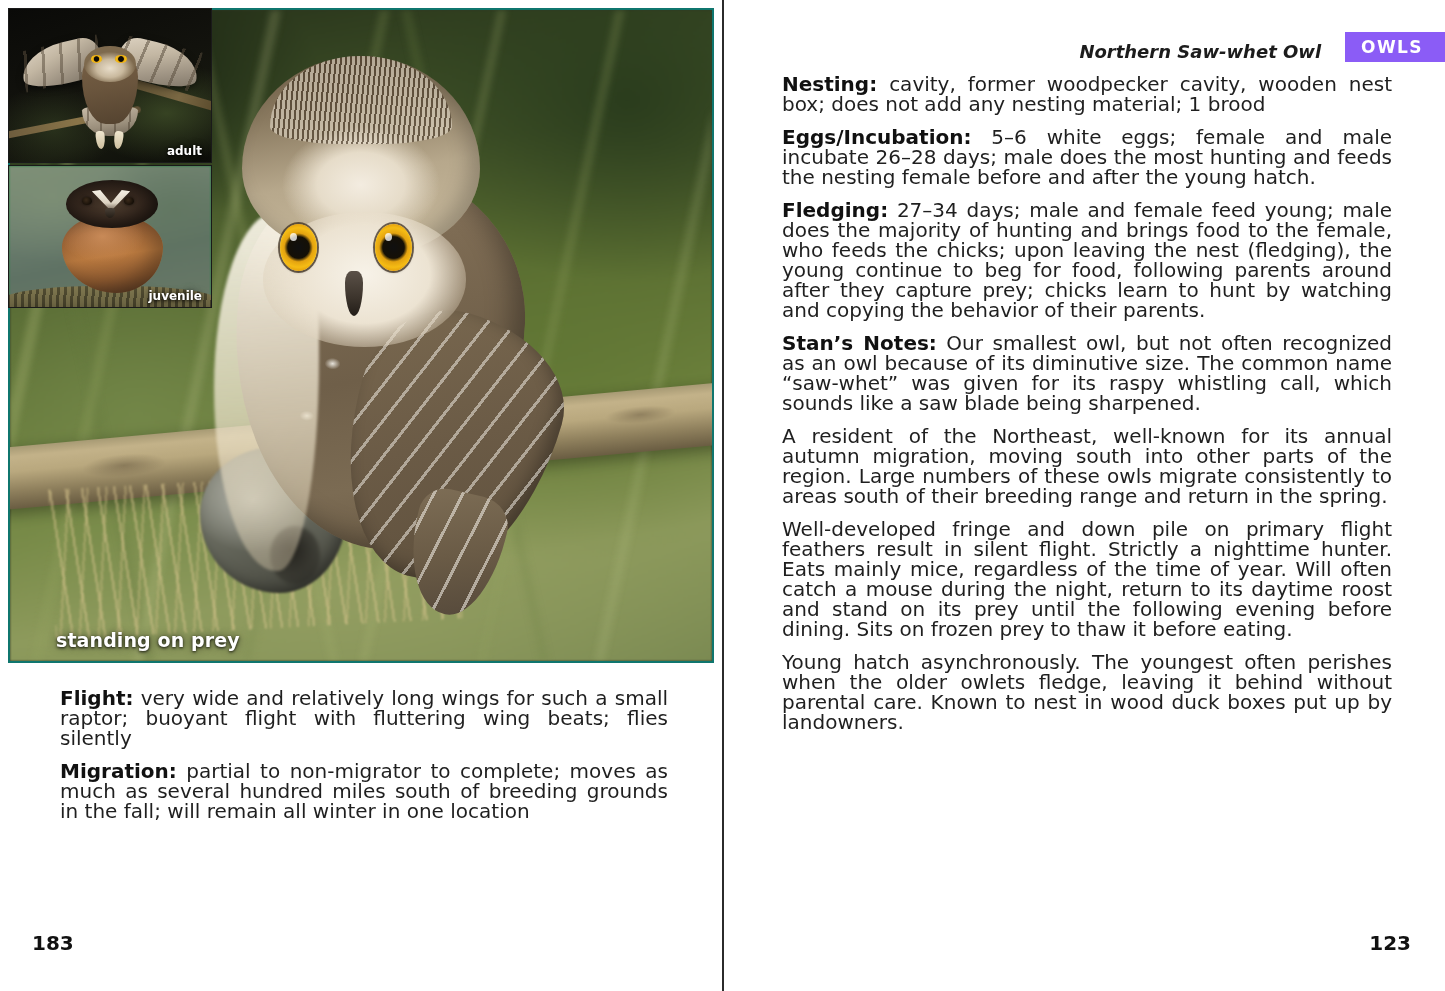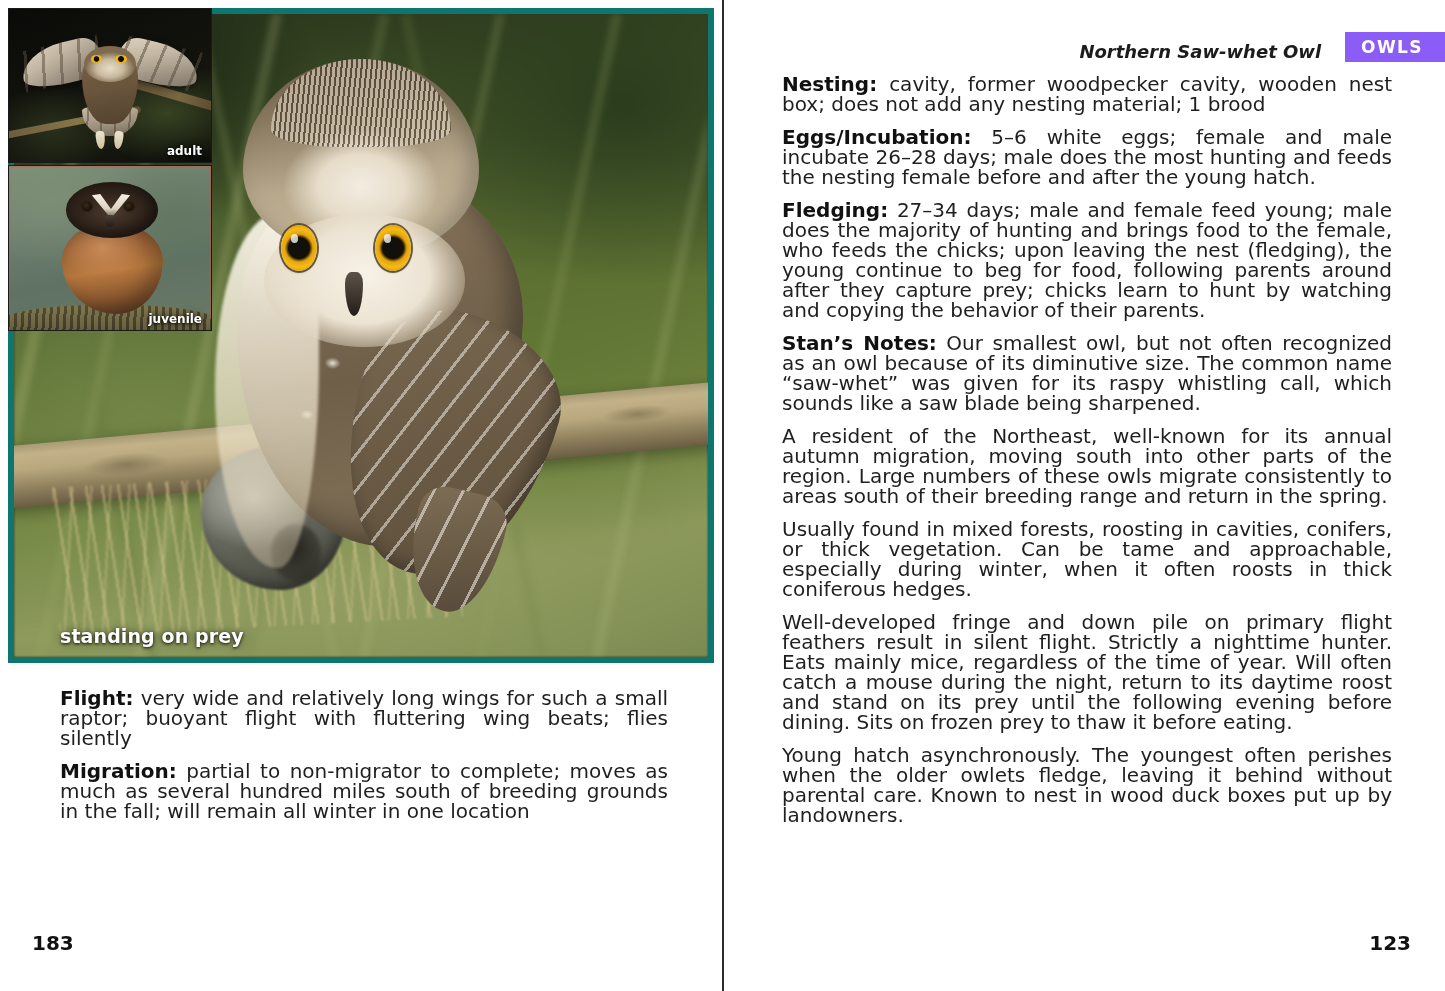--- a/index.html
+++ b/index.html
@@ -41,21 +41,21 @@
   }
 
   
   .photo-block {
     position: absolute;
     left: 8px;
     top: 8px;
     width: 706px;
     height: 655px;
     overflow: hidden;
-    border: 6px solid #0f766e;
+    border: 2px solid #0f766e;
     background: #2f3a26;
   }
 
   
   .forest-bg {
     position: absolute;
     inset: 0;
     background:
       radial-gradient(ellipse 300px 200px at 14% 12%, rgba(22,32,16,0.95), rgba(22,32,16,0) 72%),
       radial-gradient(ellipse 360px 260px at 88% 14%, rgba(40,58,28,0.9), rgba(40,58,28,0) 70%),
@@ -316,21 +316,21 @@
   }
 
   
   .inset {
     position: absolute;
     overflow: hidden;
     border: 1px solid #1a1a1a;
     z-index: 20;
   }
   .inset-adult    { left: 8px; top: 8px;   width: 204px; height: 155px; background: #0b0a08; }
-  .inset-juvenile { left: 8px; top: 165px; width: 204px; height: 166px; background: #ef4444; }
+  .inset-juvenile { left: 8px; top: 165px; width: 204px; height: 143px; background: #15803d; }
 
   .caption-inset {
     position: absolute;
     right: 9px;
     bottom: 4px;
     color: #ffffff;
     font-size: 12px;
     font-weight: bold;
     text-shadow: 0 1px 3px rgba(0,0,0,0.9), 0 0 7px rgba(0,0,0,0.6);
     z-index: 6;
@@ -651,23 +651,20 @@
       <p class="para">
         <span class="lead">Fledging:</span><span> 27–34 days; male and female feed young; male does the majority of hunting and brings food to the female, who feeds the chicks; upon leaving the nest (fledging), the young continue to beg for food, following parents around after they capture prey; chicks learn to hunt by watching and copying the behavior of their parents.</span>
       </p>
       <p class="para">
         <span class="lead">Stan’s Notes:</span><span> Our smallest owl, but not often recognized as an owl because of its diminutive size. The common name “saw-whet” was given for its raspy whistling call, which sounds like a saw blade being sharpened.</span>
       </p>
       <p class="para">
         <span>A resident of the Northeast, well-known for its annual autumn migration, moving south into other parts of the region. Large numbers of these owls migrate consistently to areas south of their breeding range and return in the spring.</span>
       </p>
       <p class="para">
-        <span>Usually found in mixed forests, roosting in cavities, conifers, or thick vegetation. Can be tame and approachable, especially during winter, when it often roosts in thick coniferous hedges.</span>
-      </p>
-      <p class="para">
         <span>Well-developed fringe and down pile on primary flight feathers result in silent flight. Strictly a nighttime hunter. Eats mainly mice, regardless of the time of year. Will often catch a mouse during the night, return to its daytime roost and stand on its prey until the following evening before dining. Sits on frozen prey to thaw it before eating.</span>
       </p>
       <p class="para">
         <span>Young hatch asynchronously. The youngest often perishes when the older owlets fledge, leaving it behind without parental care. Known to nest in wood duck boxes put up by landowners.</span>
       </p>
     </div>
 
     <div class="folio folio-right">123</div>
   </div>
 

